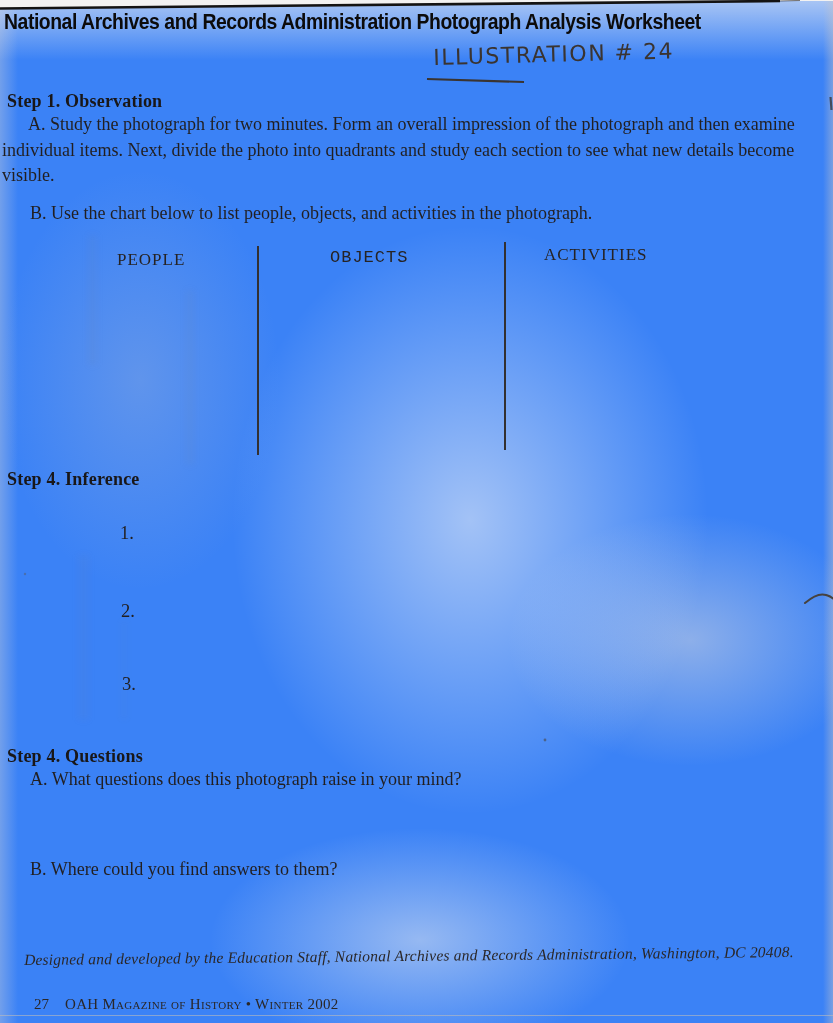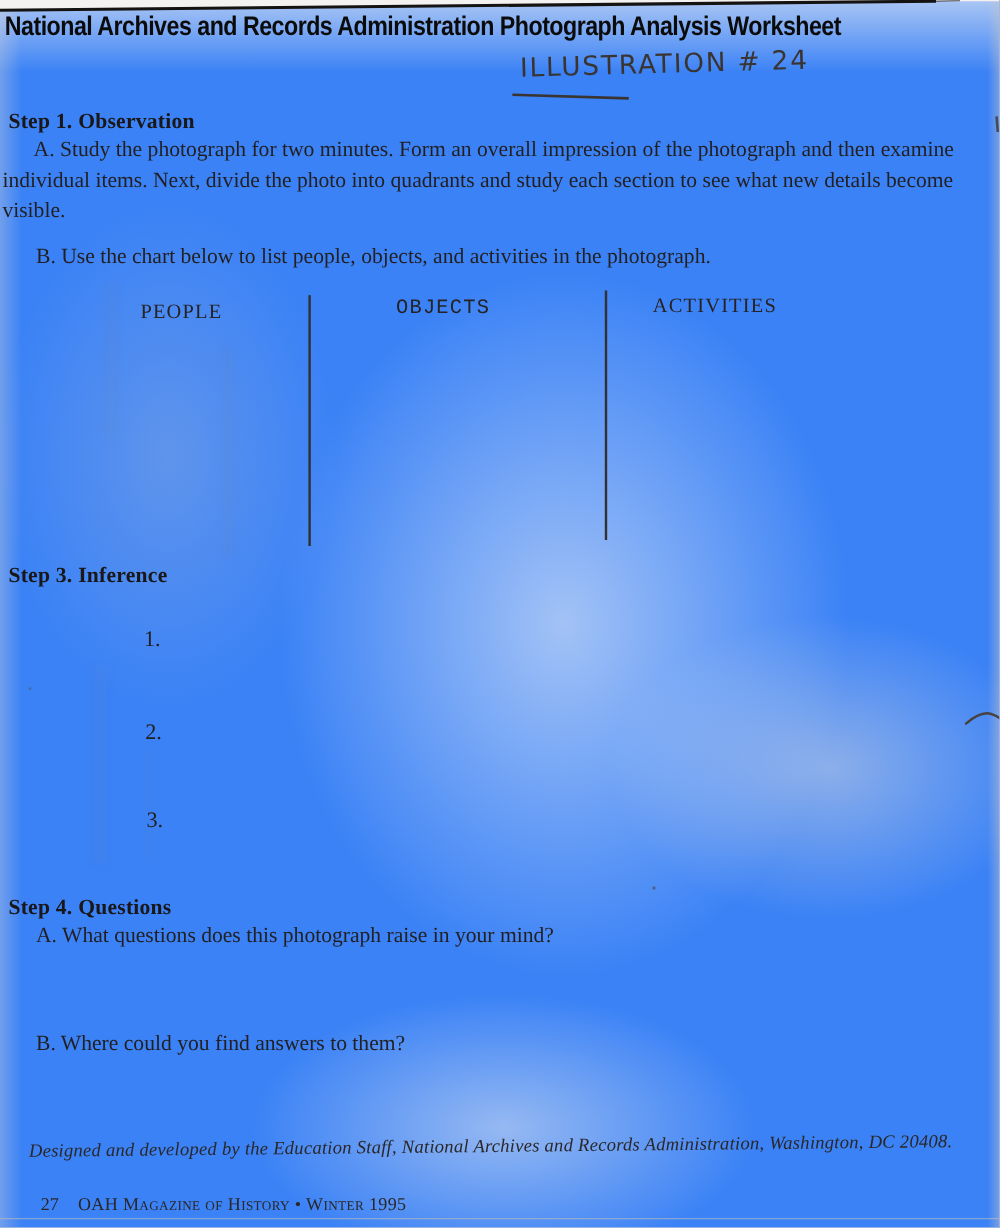--- a/index.html
+++ b/index.html
@@ -89,32 +89,32 @@
   <div class="step-heading" style="left:7px; top:91px;text-align:right;">Step 1. Observation</div>
   <div class="body-text para">A. Study the photograph for two minutes. Form an overall impression of the photograph and then examine individual items. Next, divide the photo into quadrants and study each section to see what new details become visible.</div>
   <div class="body-text line-b1">B. Use the chart below to list people, objects, and activities in the photograph.</div>
 
   <div class="col-header" style="left:117px; top:250px;">PEOPLE</div>
   <div class="col-header" style="left:330px; top:248px;font-family:Liberation Mono, monospace;">OBJECTS</div>
   <div class="col-header" style="left:544px; top:245px;">ACTIVITIES</div>
   <div class="vline vline1"></div>
   <div class="vline vline2"></div>
 
-  <div class="step-heading" style="left:7px; top:469px;">Step 3. Inference</div>
+  <div class="step-heading" style="left:7px; top:469px;">Step 4. Inference</div>
   <div class="infer-num num1">1.</div>
   <div class="infer-num num2">2.</div>
   <div class="infer-num num3">3.</div>
 
   <div class="step-heading" style="left:7px; top:746px;">Step 4. Questions</div>
   <div class="body-text s3-a">A. What questions does this photograph raise in your mind?</div>
   <div class="body-text s3-b">B. Where could you find answers to them?</div>
 
   <div class="credit">Designed and developed by the Education Staff, National Archives and Records Administration, Washington, DC 20408.</div>
   <div class="journal-line">
-    <span>27</span><span class="journal-title">OAH Magazine of History • Winter 1995</span>
+    <span>27</span><span class="journal-title">OAH Magazine of History • Winter 2002</span>
   </div>
 
   <svg class="scan-svg" width="833" height="1023" viewBox="0 0 833 1023">
     <polygon points="0,0 833,0 833,1 780,1 0,8" fill="#f3f2f1"></polygon>
     <path d="M0,8.5 L780,1" stroke="#141312" stroke-width="2.6" fill="none"></path>
     <path d="M780,1 L800,0.5" stroke="#141312" stroke-width="1.2" fill="none" opacity="0.55"></path>
     <path d="M427,79 L524,82" stroke="#3a3431" stroke-width="2.2" fill="none"></path>
     <path d="M805,603 C 812,597 820,593 826,595 C 829,596 831,596.5 833,598.5" stroke="#46423f" stroke-width="2" fill="none" stroke-linecap="round"></path>
     <path d="M830.5,97 L831.5,110" stroke="#35322f" stroke-width="2.2" opacity="0.75" fill="none"></path>
     <circle cx="545" cy="740" r="1.4" fill="#4a4645" opacity="0.6"></circle>

